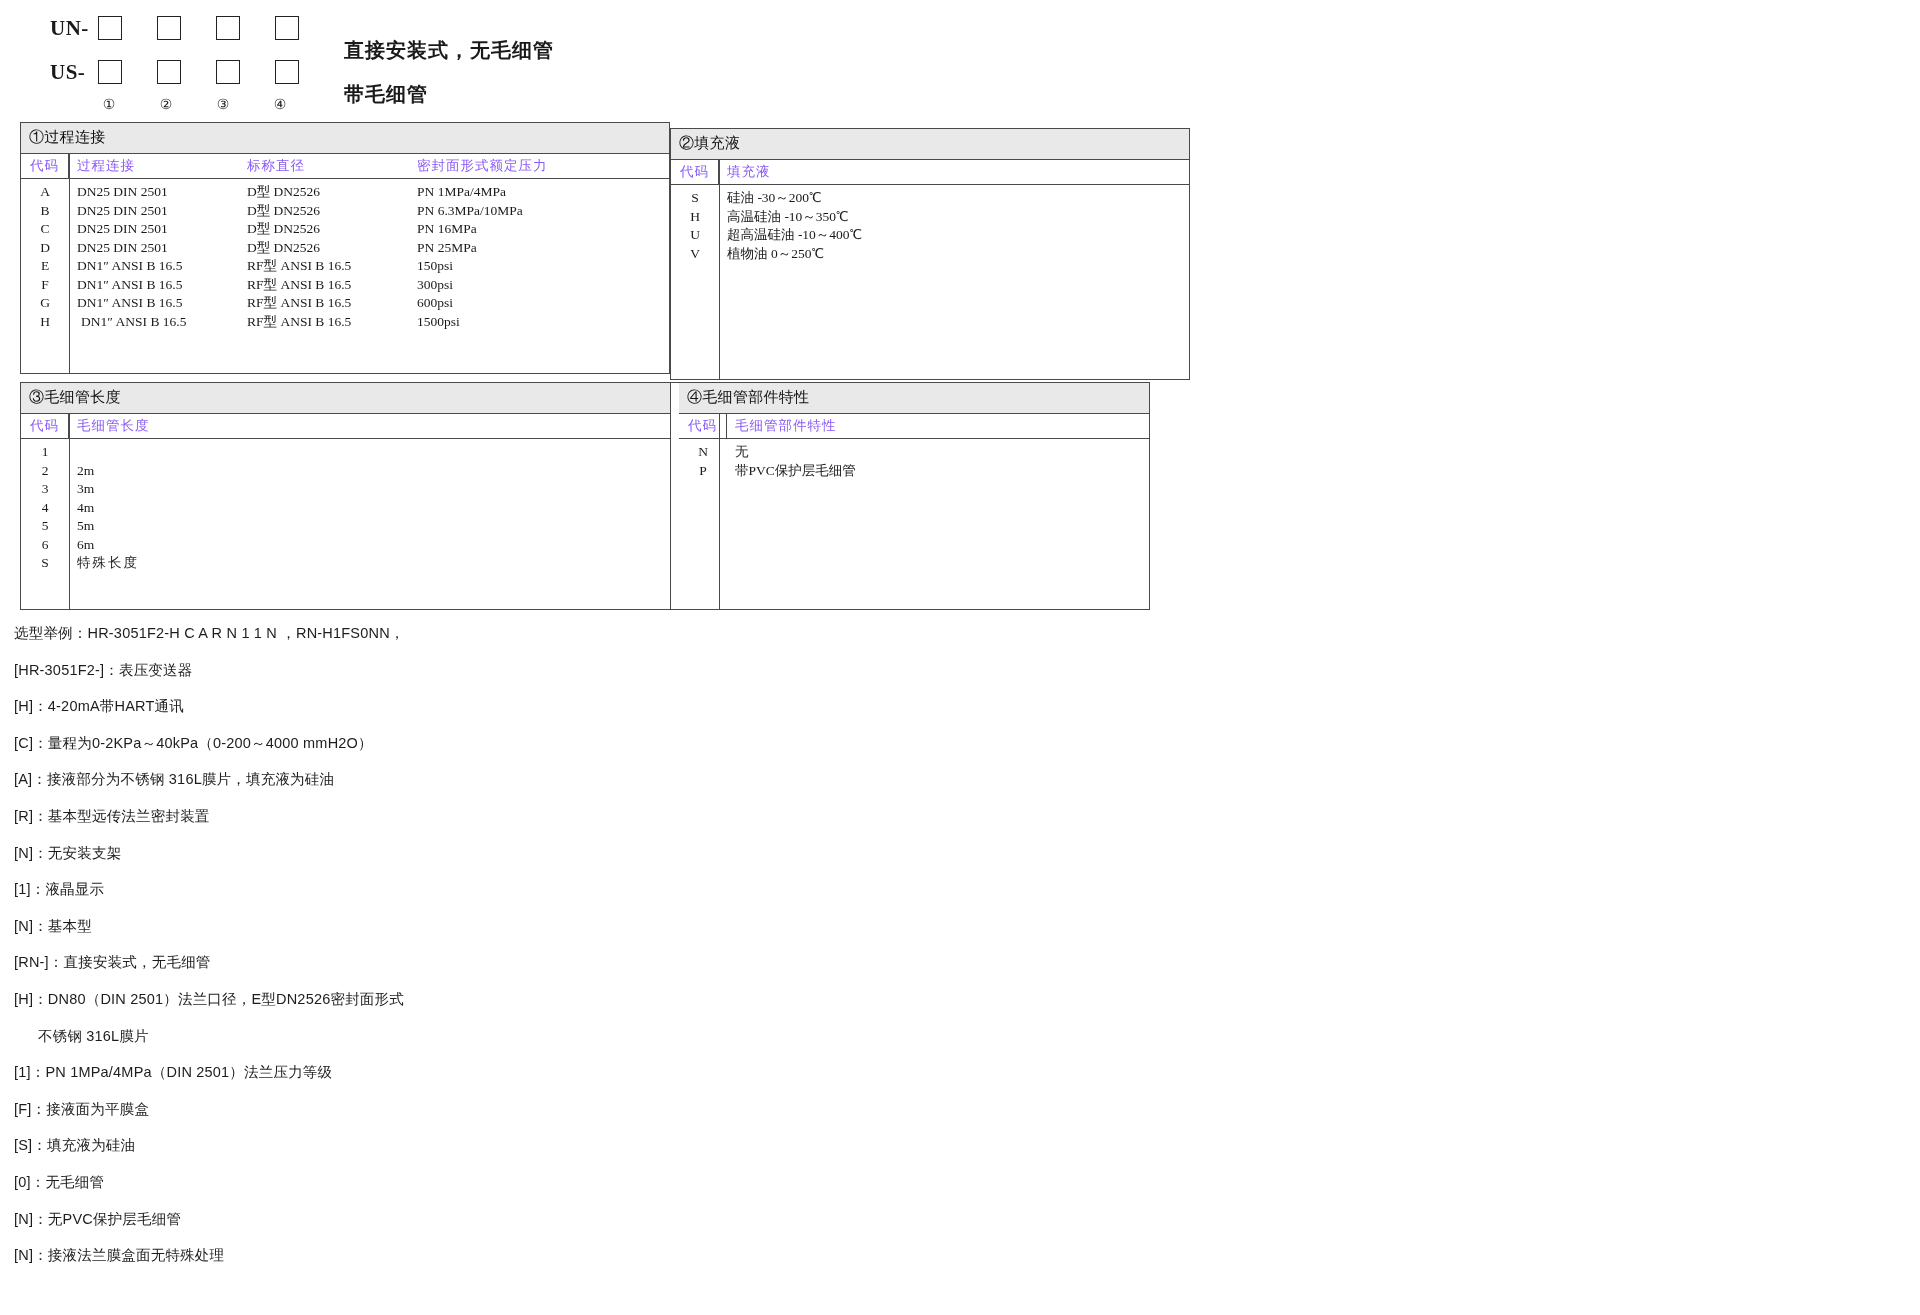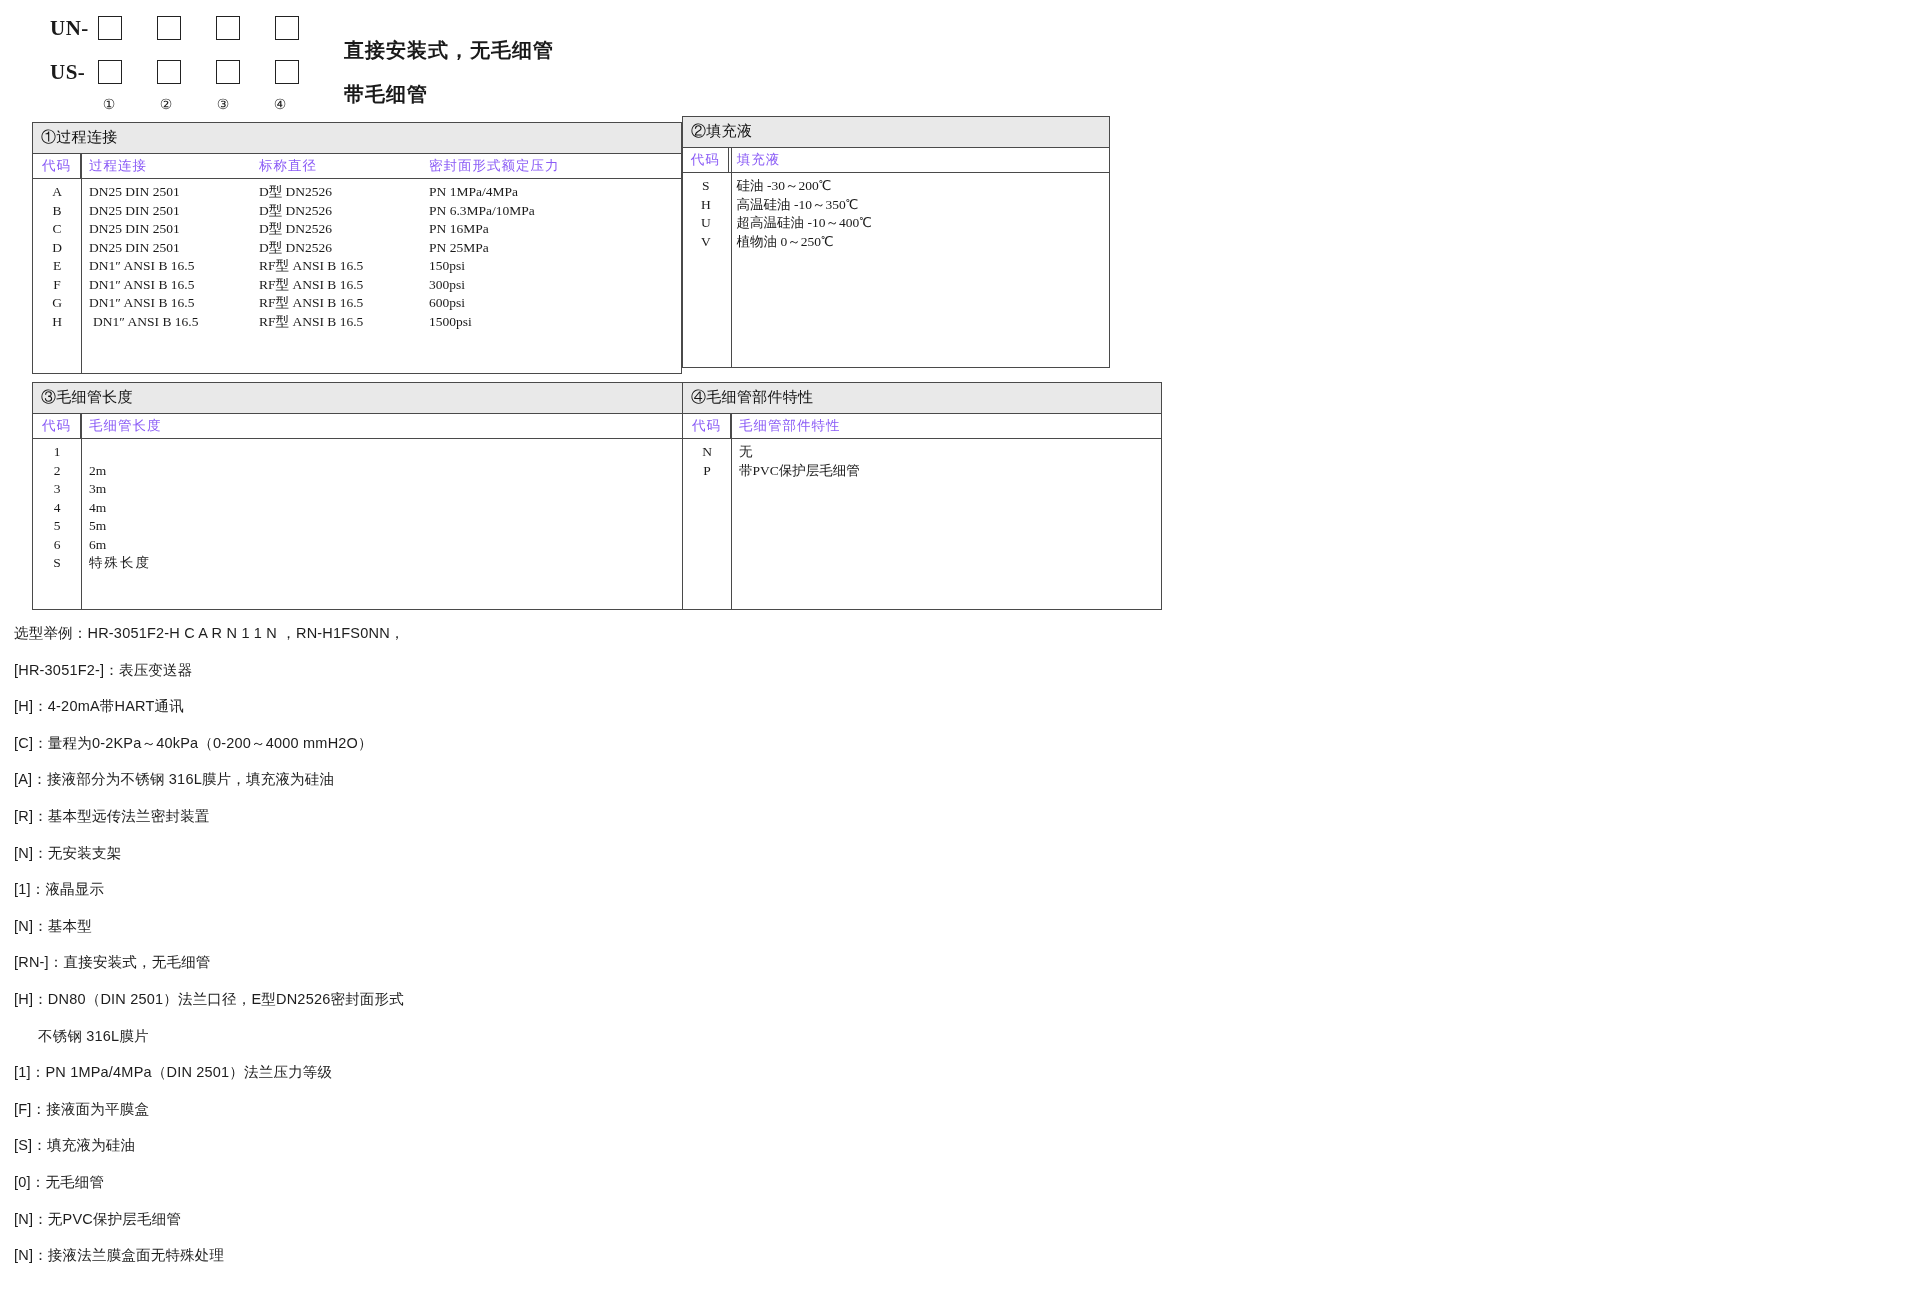--- a/index.html
+++ b/index.html
@@ -67,21 +67,20 @@
     font-size: 14px;
     color: #222;
   }
 
   
   .tbl {
     position: absolute;
     border: 1.5px solid #4a4a4a;
     box-sizing: border-box;
     background: #fff;
-    margin-left: 12px;
   }
   .tbl-title {
     background: #e9e9e9;
     border-bottom: 1.5px solid #4a4a4a;
     font-size: 15px;
     padding: 5px 8px 6px 8px;
     font-family: "Liberation Sans", sans-serif;
     color: #111;
     letter-spacing: 0.3px;
   }
@@ -121,23 +120,23 @@
   .vline {
     position: absolute;
     top: 0;
     bottom: 0;
     width: 0;
     border-left: 1px solid #4a4a4a;
   }
 
   
   #t1 { left: 20px; top: 122px; width: 650px; height: 252px; }
-  #t2 { left: 670px; top: 116px; width: 428px; height: 252px; }
+  #t2 { left: 670px; top: 128px; width: 520px; height: 252px; }
   #t3 { left: 20px; top: 382px; width: 778px; height: 228px; }
-  #t4 { left: 670px; top: 382px; width: 480px; height: 228px; }
+  #t4 { left: 670px; top: 382px; width: 480px; height: 228px; padding-left: 8px; }
 
   .w-code  { width: 48px; }
   .w-conn  { width: 170px; }
   .w-dia   { width: 170px; }
   .w-seal  { width: 240px; }
   .w-fill  { width: 400px; }
   .w-len   { width: 580px; }
 
   
   .examples {

